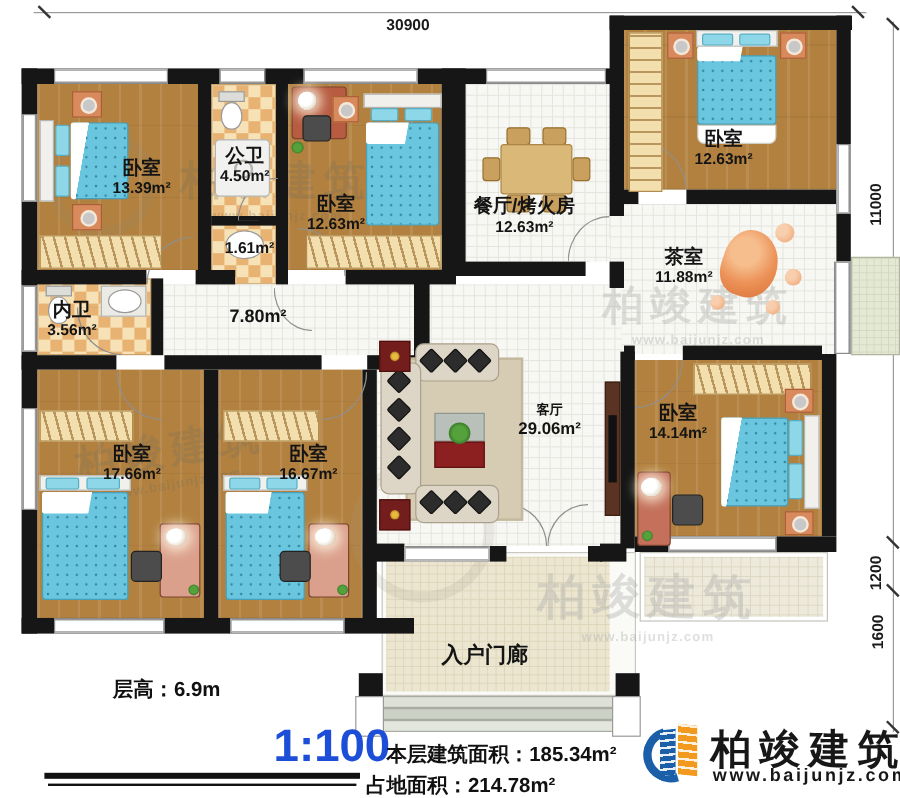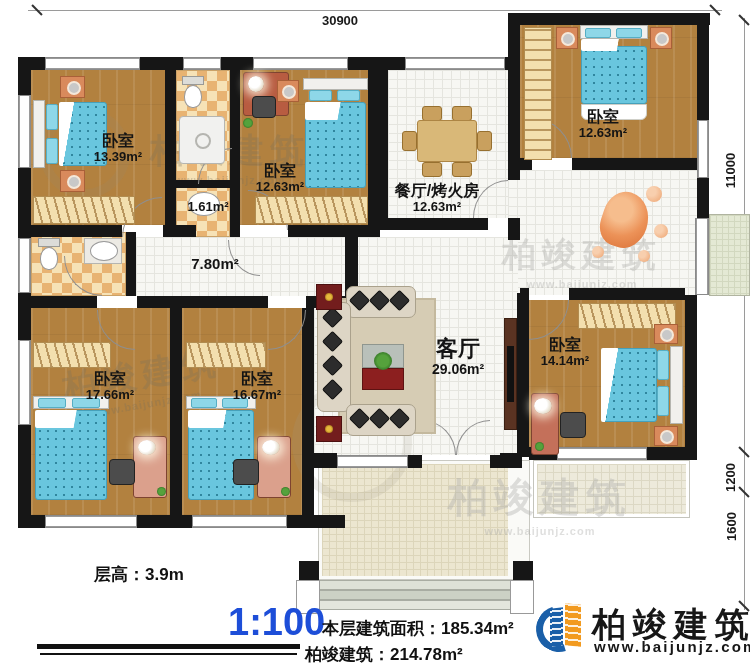--- a/index.html
+++ b/index.html
@@ -300,66 +300,81 @@
   <div class="abs bside" style="left:654px;top:426px;width:24px;height:20px;"></div>
   <div class="abs desk" style="left:531px;top:393px;width:28px;height:62px;background:#c4705a;"></div>
   <div class="abs lamp" style="left:534px;top:398px;width:18px;height:16px;"></div>
   <div class="abs chair" style="left:560px;top:412px;width:26px;height:26px;"></div>
   <div class="abs plant" style="left:535px;top:442px;width:9px;height:9px;"></div>
 
   <div class="abs room-label" style="left:68px;top:132px;width:100px;">
     <span class="nm">卧室</span>
     <span class="ar">13.39m²</span>
   </div>
+  <div class="abs room-label" style="left:160px;top:122px;width:88px;">
+    <span class="nm">公卫</span>
+    <span class="ar">4.50m²</span>
+  </div>
   <div class="abs room-label" style="left:168px;top:200px;width:80px;">
     <span class="ar">1.61m²</span>
   </div>
   <div class="abs room-label" style="left:230px;top:162px;width:100px;">
     <span class="nm">卧室</span>
     <span class="ar">12.63m²</span>
   </div>
-  <div class="abs room-label" style="left:362px;top:182px;width:150px;">
+  <div class="abs room-label" style="left:362px;top:164px;width:150px;">
     <span class="nm">餐厅/烤火房</span>
     <span class="ar">12.63m²</span>
   </div>
   <div class="abs room-label" style="left:553px;top:108px;width:100px;">
     <span class="nm">卧室</span>
     <span class="ar">12.63m²</span>
   </div>
+  <div class="abs room-label" style="left:520px;top:206px;width:100px;">
+    <span class="nm">茶室</span>
+    <span class="ar">11.88m²</span>
+  </div>
+  <div class="abs room-label" style="left:20px;top:250px;width:80px;">
+    <span class="nm">内卫</span>
+    <span class="ar">3.56m²</span>
+  </div>
   <div class="abs room-label" style="left:165px;top:255px;width:100px;">
     <span class="ar" style="font-size:15px;">7.80m²</span>
   </div>
   <div class="abs room-label" style="left:60px;top:370px;width:100px;">
     <span class="nm">卧室</span>
     <span class="ar">17.66m²</span>
   </div>
   <div class="abs room-label" style="left:207px;top:370px;width:100px;">
     <span class="nm">卧室</span>
     <span class="ar">16.67m²</span>
   </div>
   <div class="abs room-label" style="left:408px;top:336px;width:100px;">
-    <span class="nm" style="font-size:22px;">客厅</span>
+    <span class="nm" style="font-size:11px;">客厅</span>
     <span class="ar" style="font-size:14px;">29.06m²</span>
   </div>
   <div class="abs room-label" style="left:515px;top:336px;width:100px;">
     <span class="nm">卧室</span>
     <span class="ar">14.14m²</span>
   </div>
+  <div class="abs room-label" style="left:344px;top:536px;width:120px;">
+    <span class="nm" style="font-size:18px;">入户门廊</span>
+  </div>
 
   <div class="abs stat" style="left:94px;top:563px;">
-    <span>层高：</span><span>3.9m</span>
+    <span>层高：</span><span>6.9m</span>
   </div>
   <div class="abs tblock-scale" style="left:228px;top:601px;">1:100</div>
   <div class="abs" style="left:37px;top:644px;width:263px;height:5px;background:#111;"></div>
   <div class="abs" style="left:40px;top:653px;width:257px;height:2px;background:#111;"></div>
   <div class="abs stat" style="left:322px;top:617px;">
     <span>本层建筑面积：</span><span>185.34m²</span>
   </div>
   <div class="abs stat" style="left:305px;top:643px;">
-    <span>柏竣建筑：</span><span>214.78m²</span>
+    <span>占地面积：</span><span>214.78m²</span>
   </div>
 
   <div class="abs" style="left:534px;top:600px;width:54px;height:58px;">
     <div class="abs" style="left:2px;top:6px;width:46px;height:46px;border:7px solid #1a5fa8;border-top-color:transparent;border-right-color:transparent;border-radius:50%;transform:rotate(28deg);"></div>
     <div class="abs" style="left:16px;top:8px;width:13px;height:38px;background:#1a5fa8;background-image:repeating-linear-gradient(0deg,transparent 0 4px,rgba(255,255,255,.9) 4px 6px);transform:skewY(-6deg);"></div>
     <div class="abs" style="left:31px;top:4px;width:16px;height:42px;background:#f29a1f;background-image:repeating-linear-gradient(0deg,transparent 0 5px,rgba(255,255,255,.85) 5px 7px);transform:skewY(6deg);"></div>
   </div>
   <div class="abs brand-name" style="left:592px;top:602px;">柏竣建筑</div>
   <div class="abs brand-url" style="left:594px;top:638px;">www.baijunjz.com</div>
 

